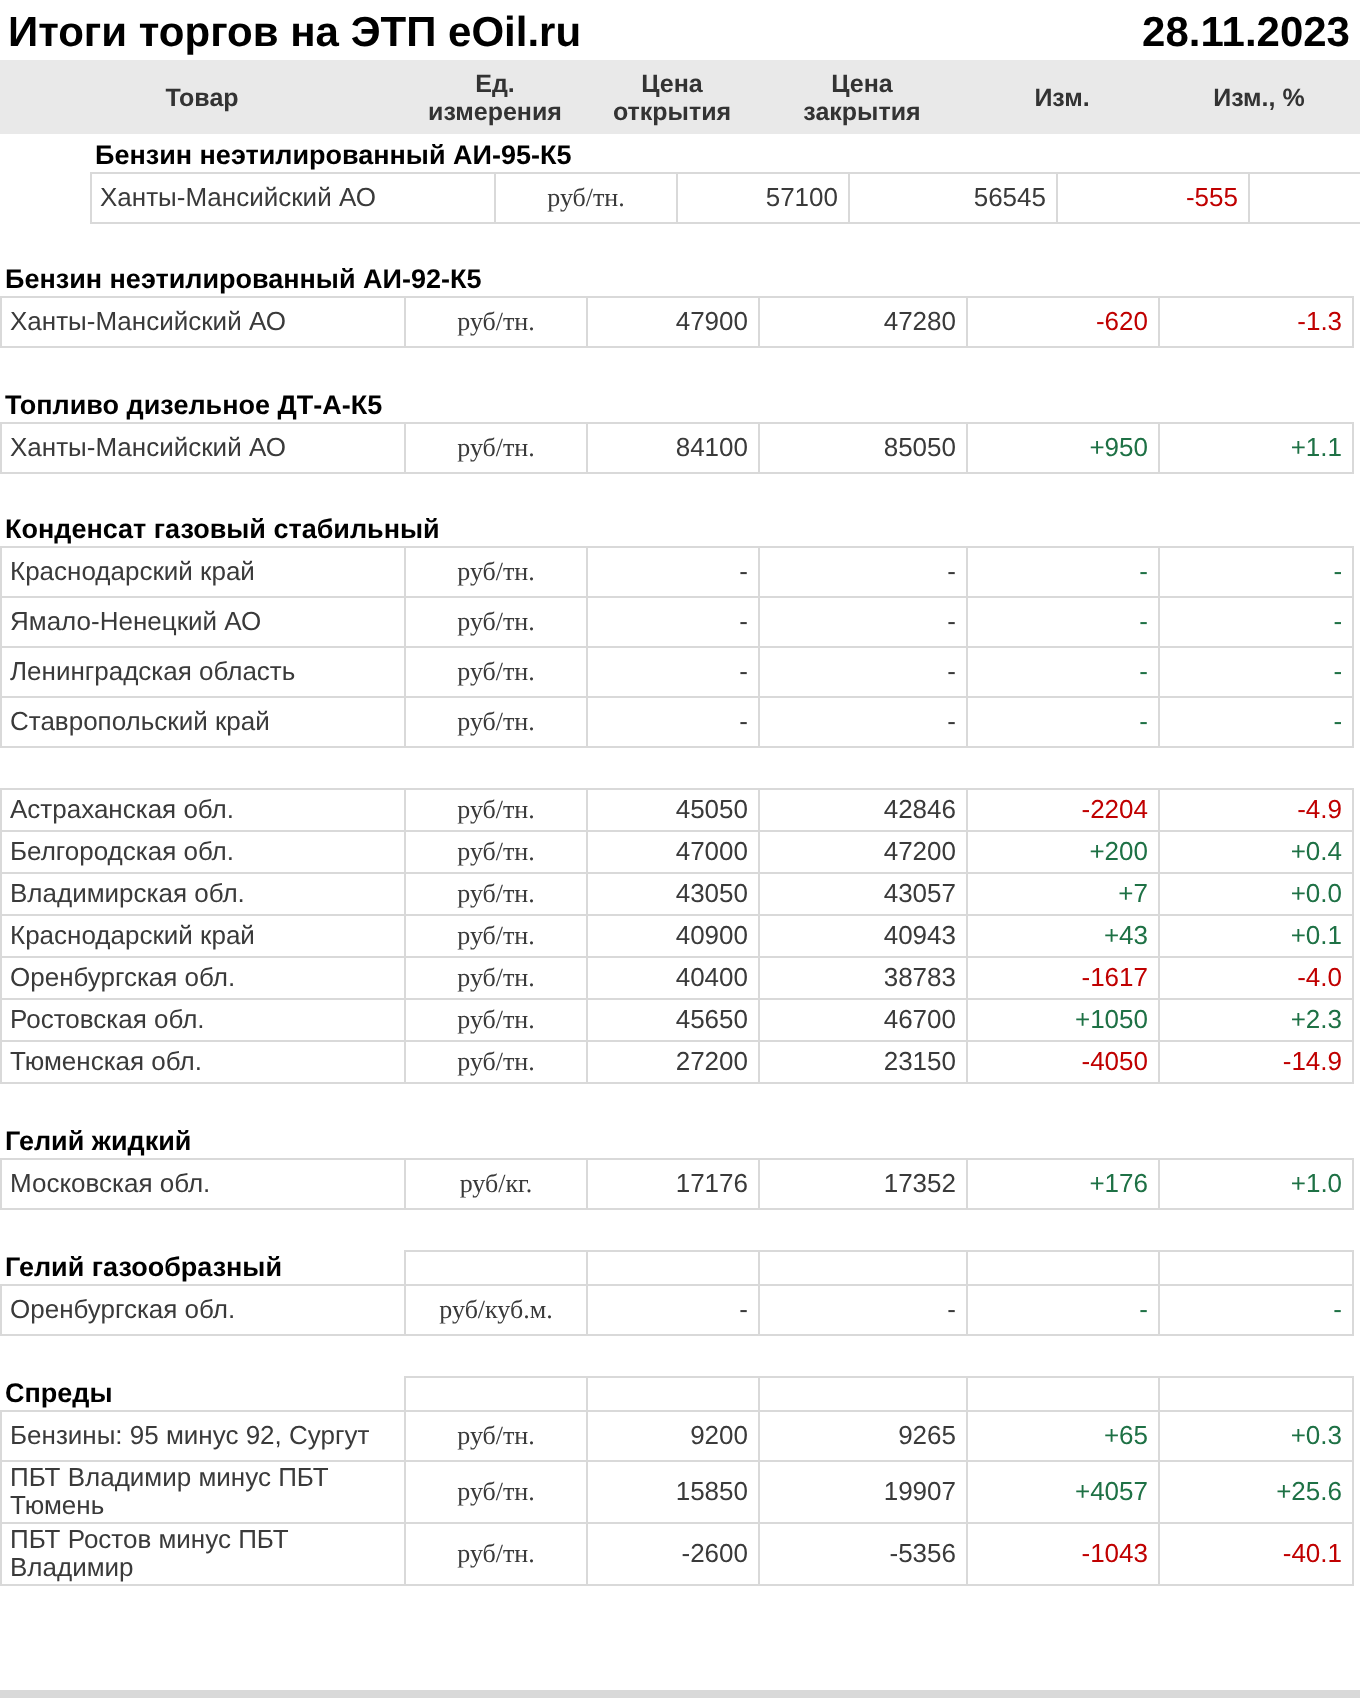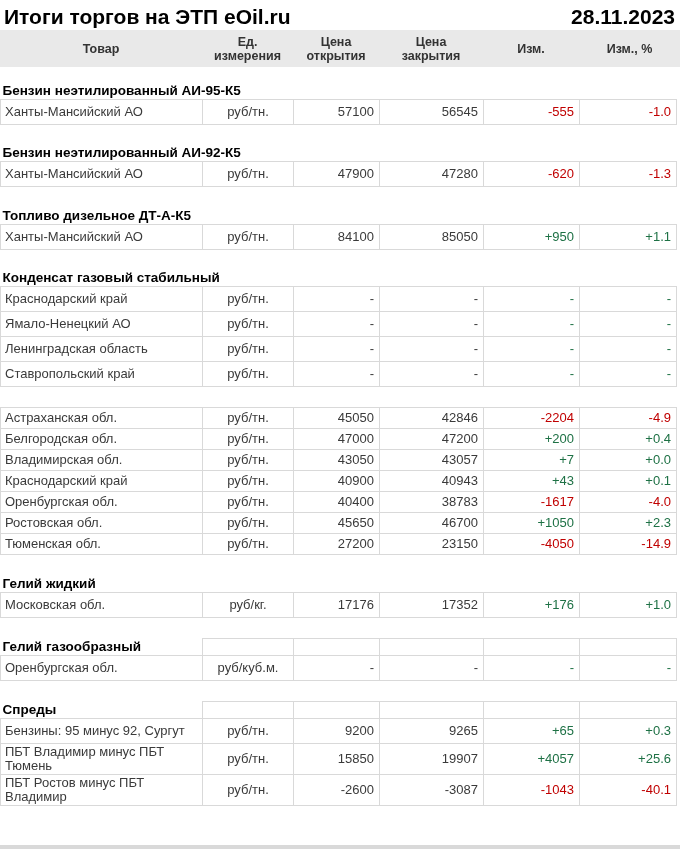--- a/index.html
+++ b/index.html
@@ -34,21 +34,21 @@
     height: 37px;
   }
   .hcell {
     display: flex; align-items: center; justify-content: center;
     text-align: center;
     font-weight: bold; font-size: 12.5px; line-height: 14px;
     color: #333;
     padding: 0 16px;
   }
   #table-body .section { margin-top: 20px; }
-  #table-body .section:first-child { margin-top: 15px; }
+  #table-body .section:first-child { margin-top: 2px; padding-left: 45px; }
   table.grid {
     border-collapse: collapse;
     table-layout: fixed;
     width: 676px;
   }
   td.section-title {
     font-weight: bold; font-size: 13.5px; color: #000;
     height: 17px; vertical-align: bottom;
     padding: 0 0 1px 2px;
     white-space: nowrap;
@@ -60,21 +60,21 @@
   td.cell {
     border: 1px solid var(--line);
     font-size: 13px; line-height: 14px;
     color: var(--ink);
     height: 25px;
     padding: 1px 5px;
     vertical-align: middle;
   }
   .compact td.cell { height: 21px; }
   td.product { text-align: left; padding-left: 4px; padding-right: 12px; }
-  td.unit { text-align: center; }
+  td.unit { text-align: center; font-family: Liberation Serif, serif; }
   td.num { text-align: right; }
   td.pos { color: var(--pos); }
   td.neg { color: var(--neg); }
   .bottombar {
     position: absolute; left: 0; bottom: 0;
     width: 680px; height: 4px;
     background: #d9d9d9;
   }
 </style>
 </head>
@@ -376,21 +376,21 @@
             <td class="cell unit">руб/тн.</td>
             <td class="cell num">15850</td>
             <td class="cell num">19907</td>
             <td class="cell num chg pos">+4057</td>
             <td class="cell num chg pos">+25.6</td>
           </tr>
           <tr class="data-row">
             <td class="cell product">ПБТ Ростов минус ПБТ Владимир</td>
             <td class="cell unit">руб/тн.</td>
             <td class="cell num">-2600</td>
-            <td class="cell num">-3087</td>
+            <td class="cell num">-5356</td>
             <td class="cell num chg neg">-1043</td>
             <td class="cell num chg neg">-40.1</td>
           </tr>
         </tbody>
       </table>
     </div>
   </div>
 
 <div class="bottombar"></div>
 

